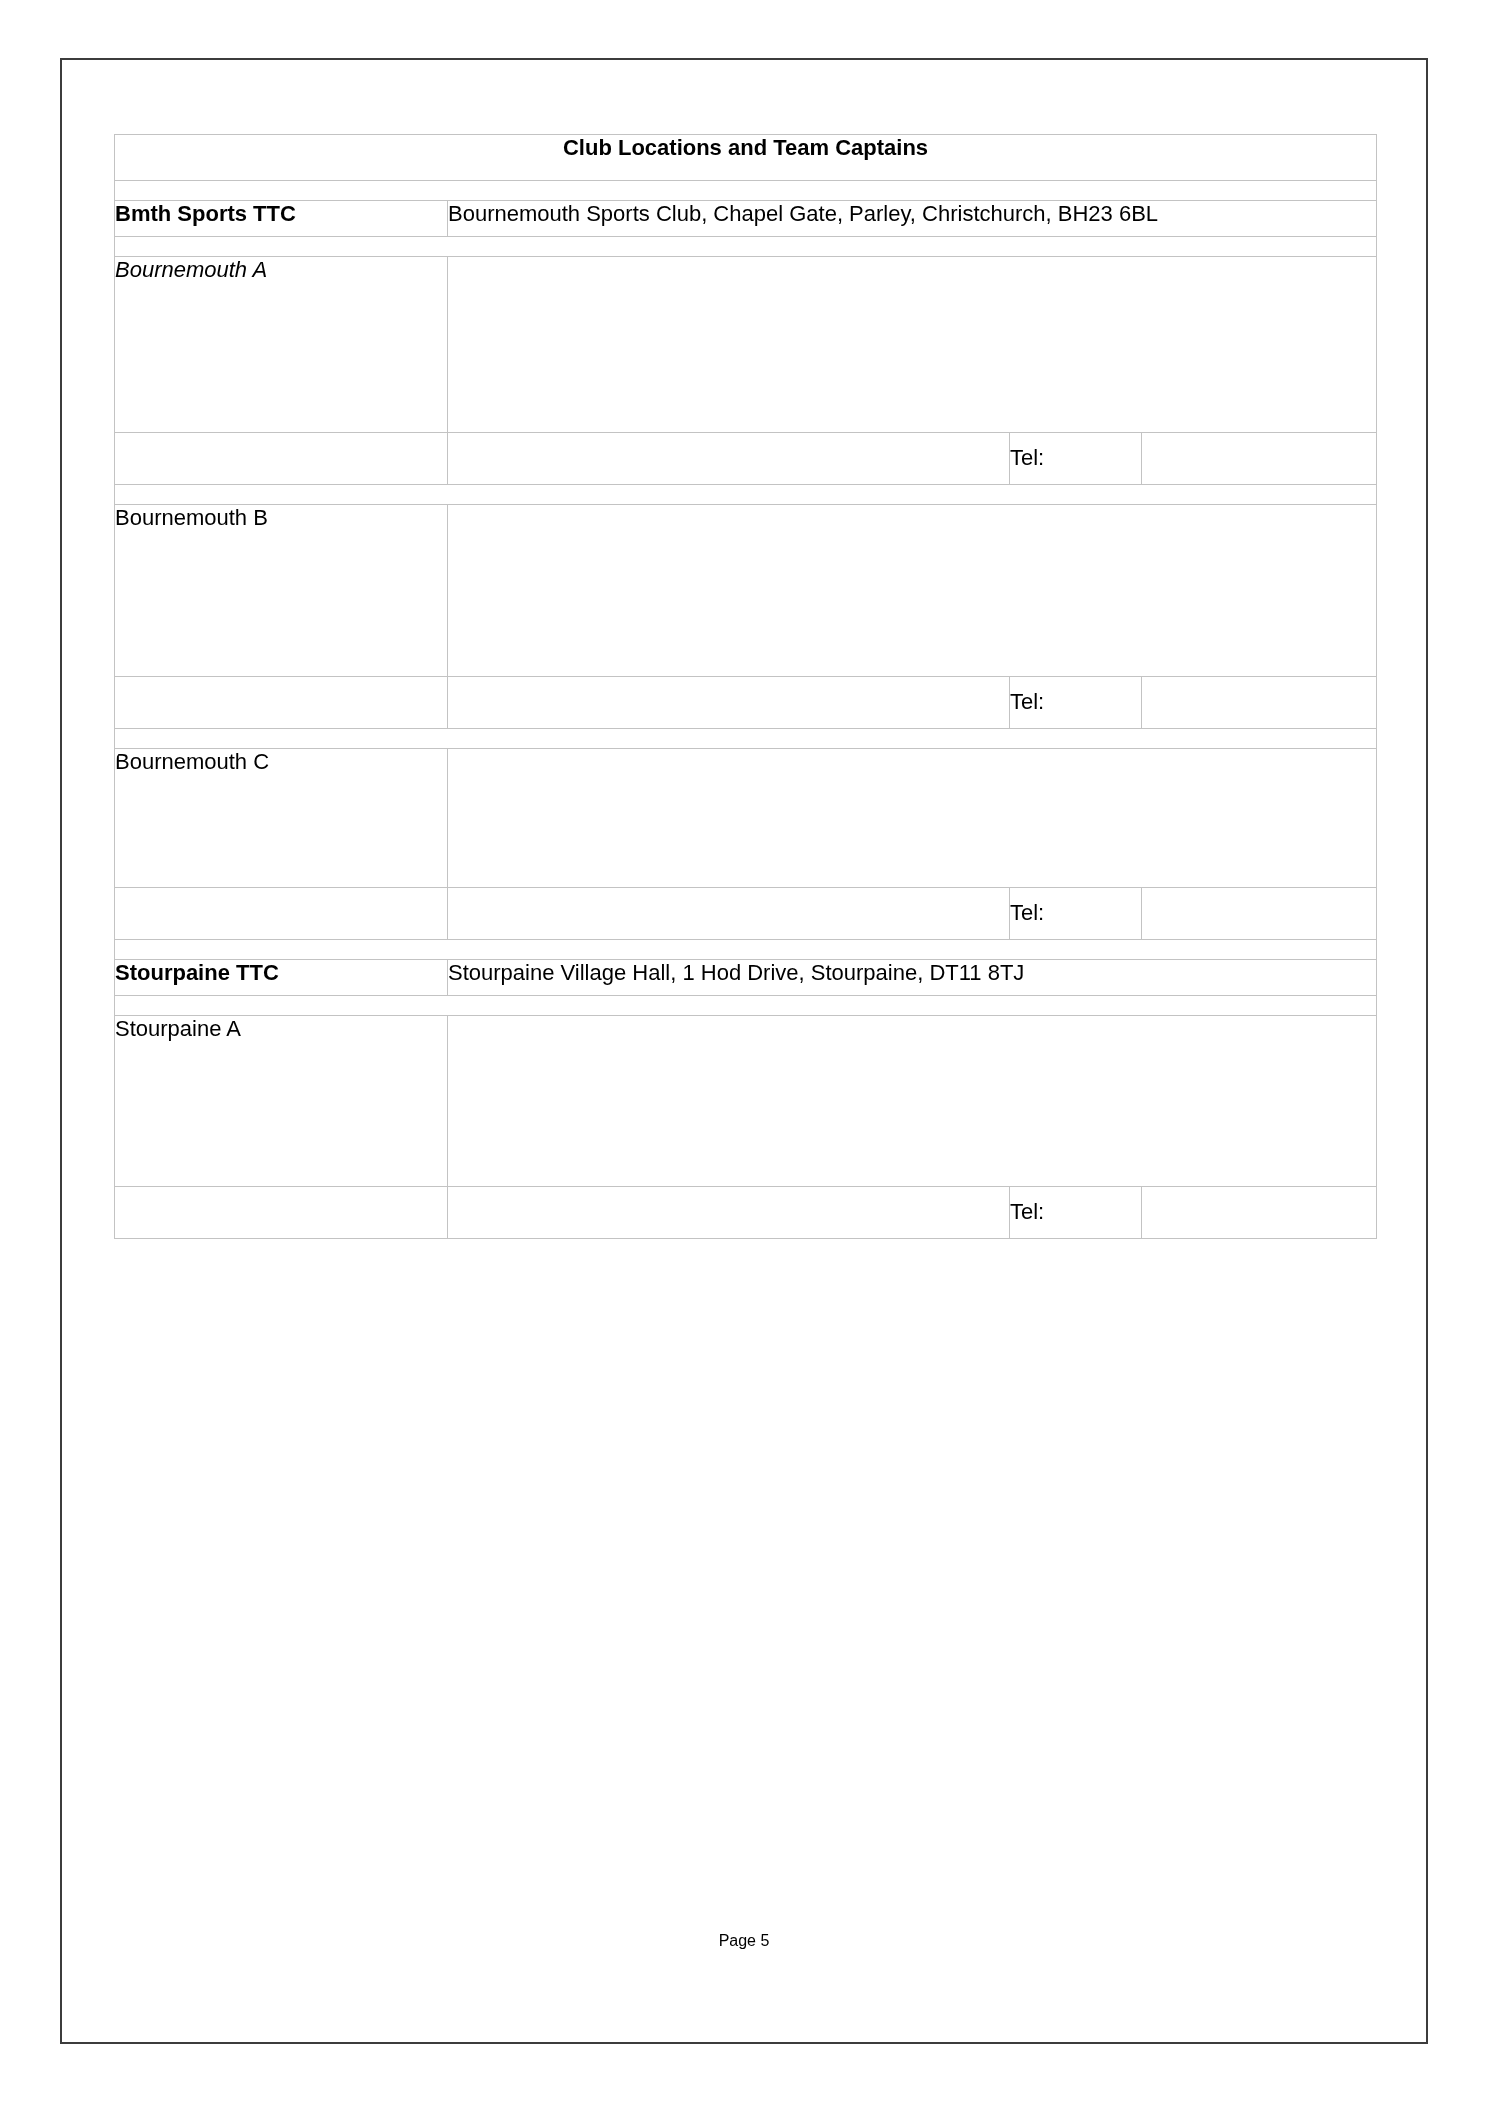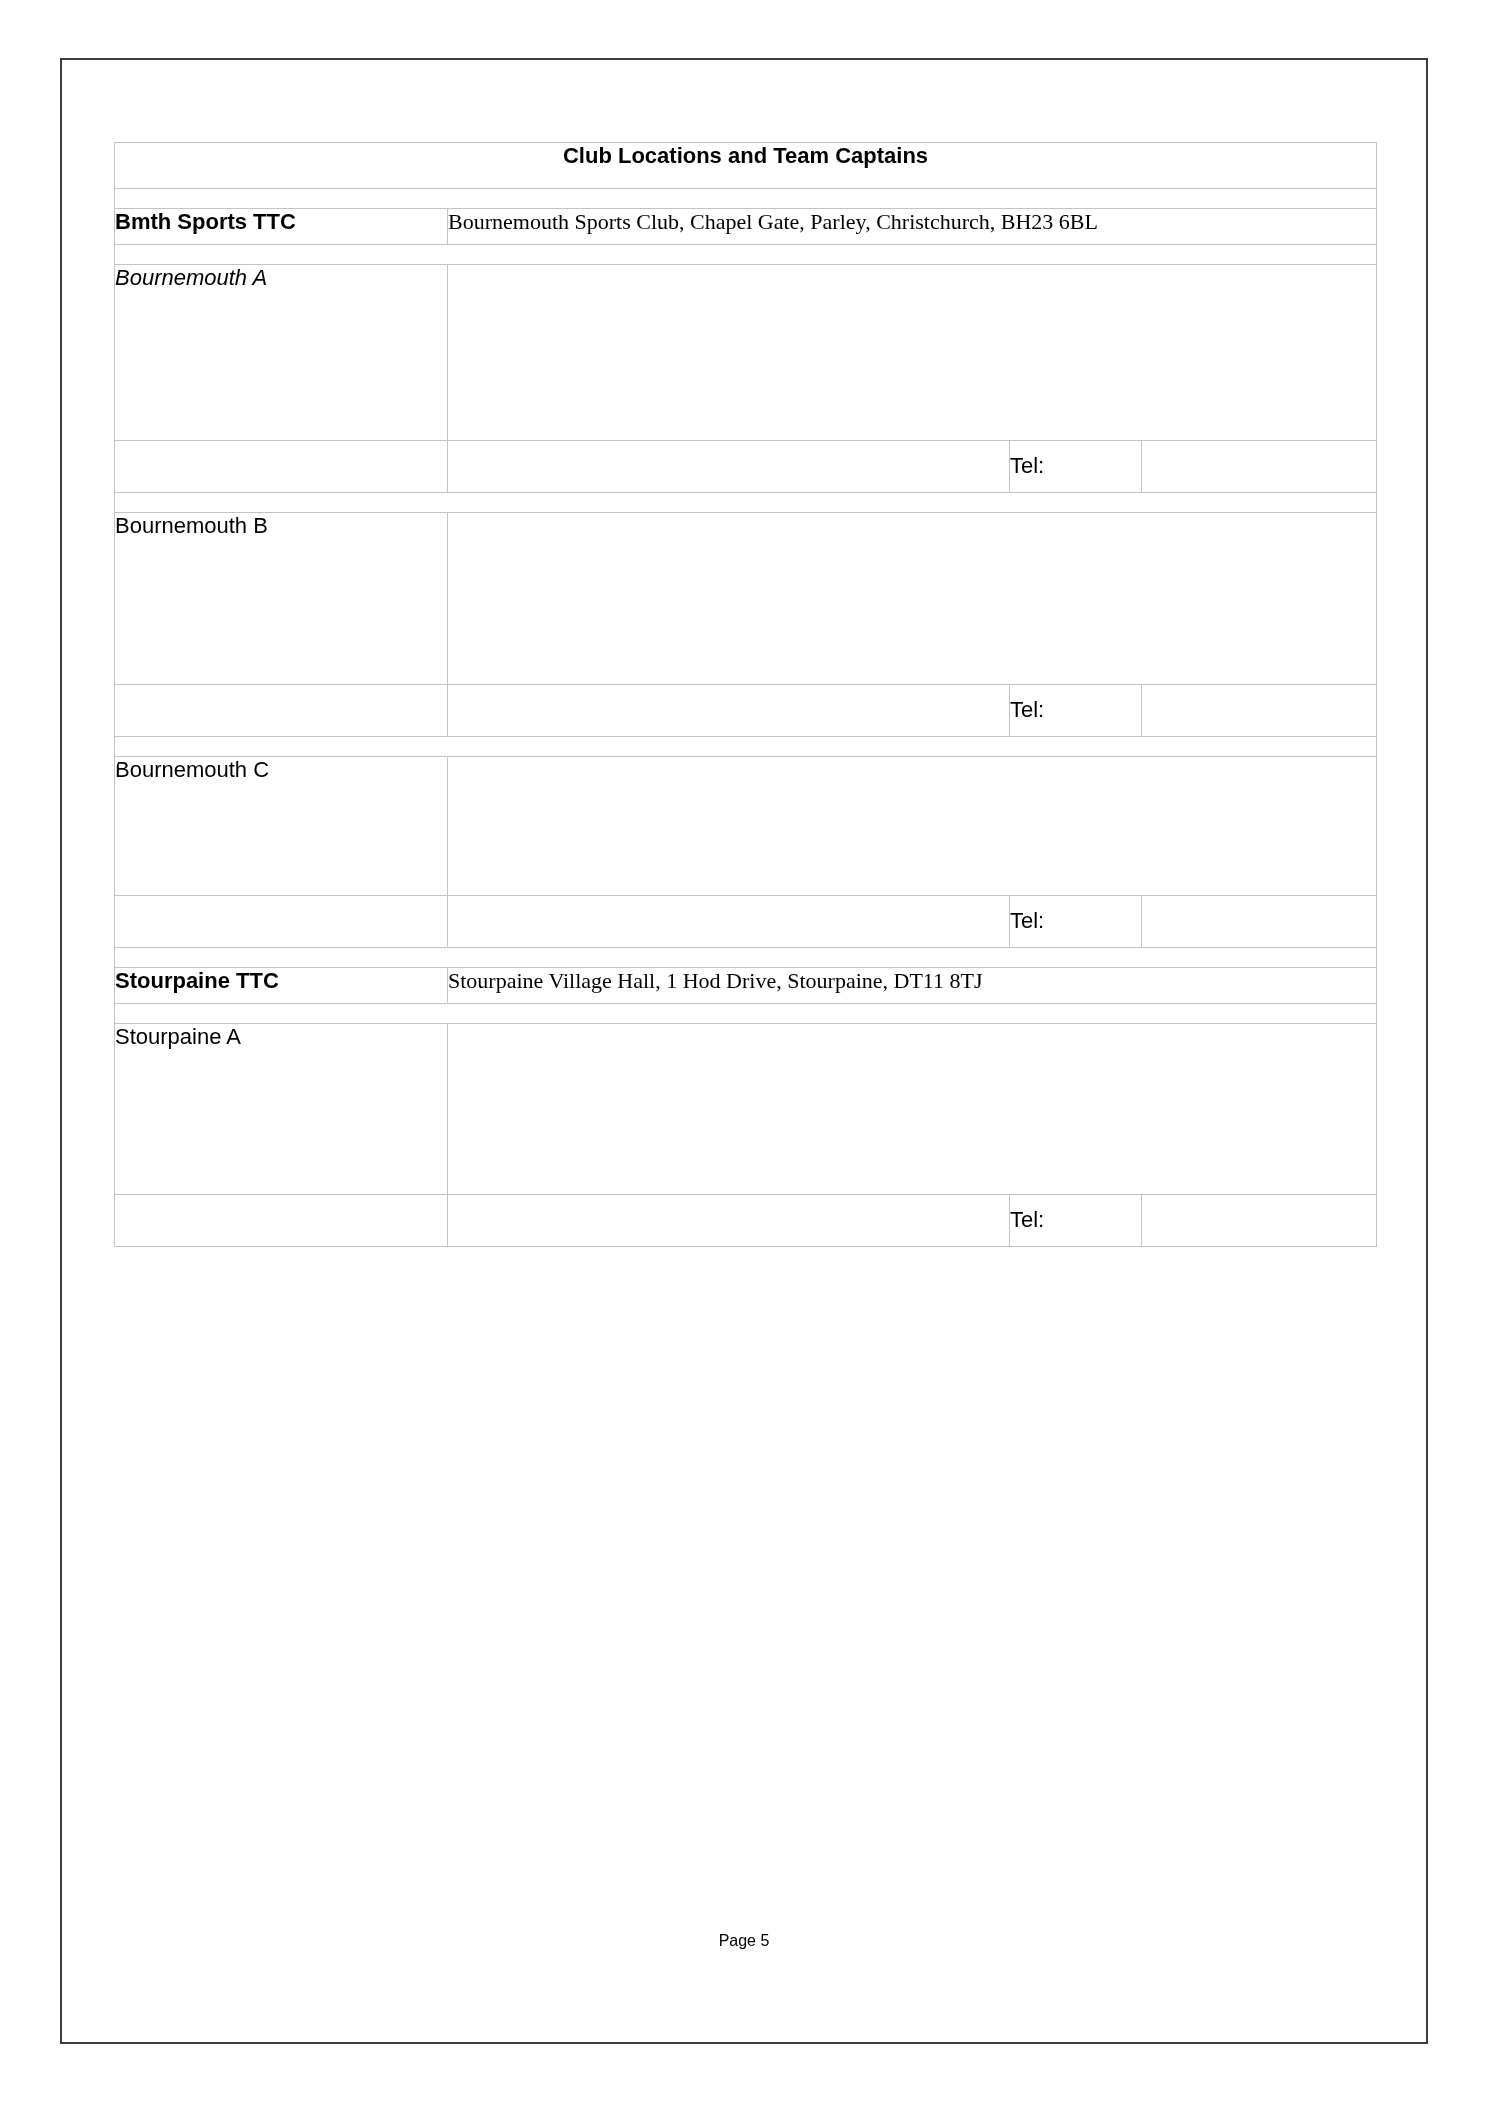--- a/index.html
+++ b/index.html
@@ -23,21 +23,21 @@
     left: 60px;
     top: 58px;
     width: 1368px;
     height: 1986px;
     border: 2px solid #3c3c3c;
     background: #ffffff;
   }
   table.doc {
     position: absolute;
     left: 52px;
-    top: 82px;
+    top: 74px;
     width: 1262px;
     border-collapse: collapse;
     table-layout: fixed;
   }
   table.doc td {
     border: 1px solid #c3c3c3;
     padding: 0;
     vertical-align: top;
     font-size: 22px;
     line-height: 1.2;
@@ -55,21 +55,20 @@
     height: 36px;
     vertical-align: middle;
     font-weight: bold;
     font-size: 23px;
     padding-left: 13px;
   }
   td.club-addr-cell {
     vertical-align: middle;
     padding-left: 17px;
     font-size: 22px;
-    font-family: Liberation Serif, serif;
   }
   td.team-name-cell {
     padding: 6px 0 0 101px;
     font-size: 23px;
   }
   td.block-a { height: 176px; font-style: italic; }
   td.block-b { height: 172px; margin-top: 12px; }
   td.block-c { height: 139px; border-radius: 12px; }
   td.block-sa { height: 171px; }
   tr.tel-row td { height: 52px; vertical-align: middle; }

